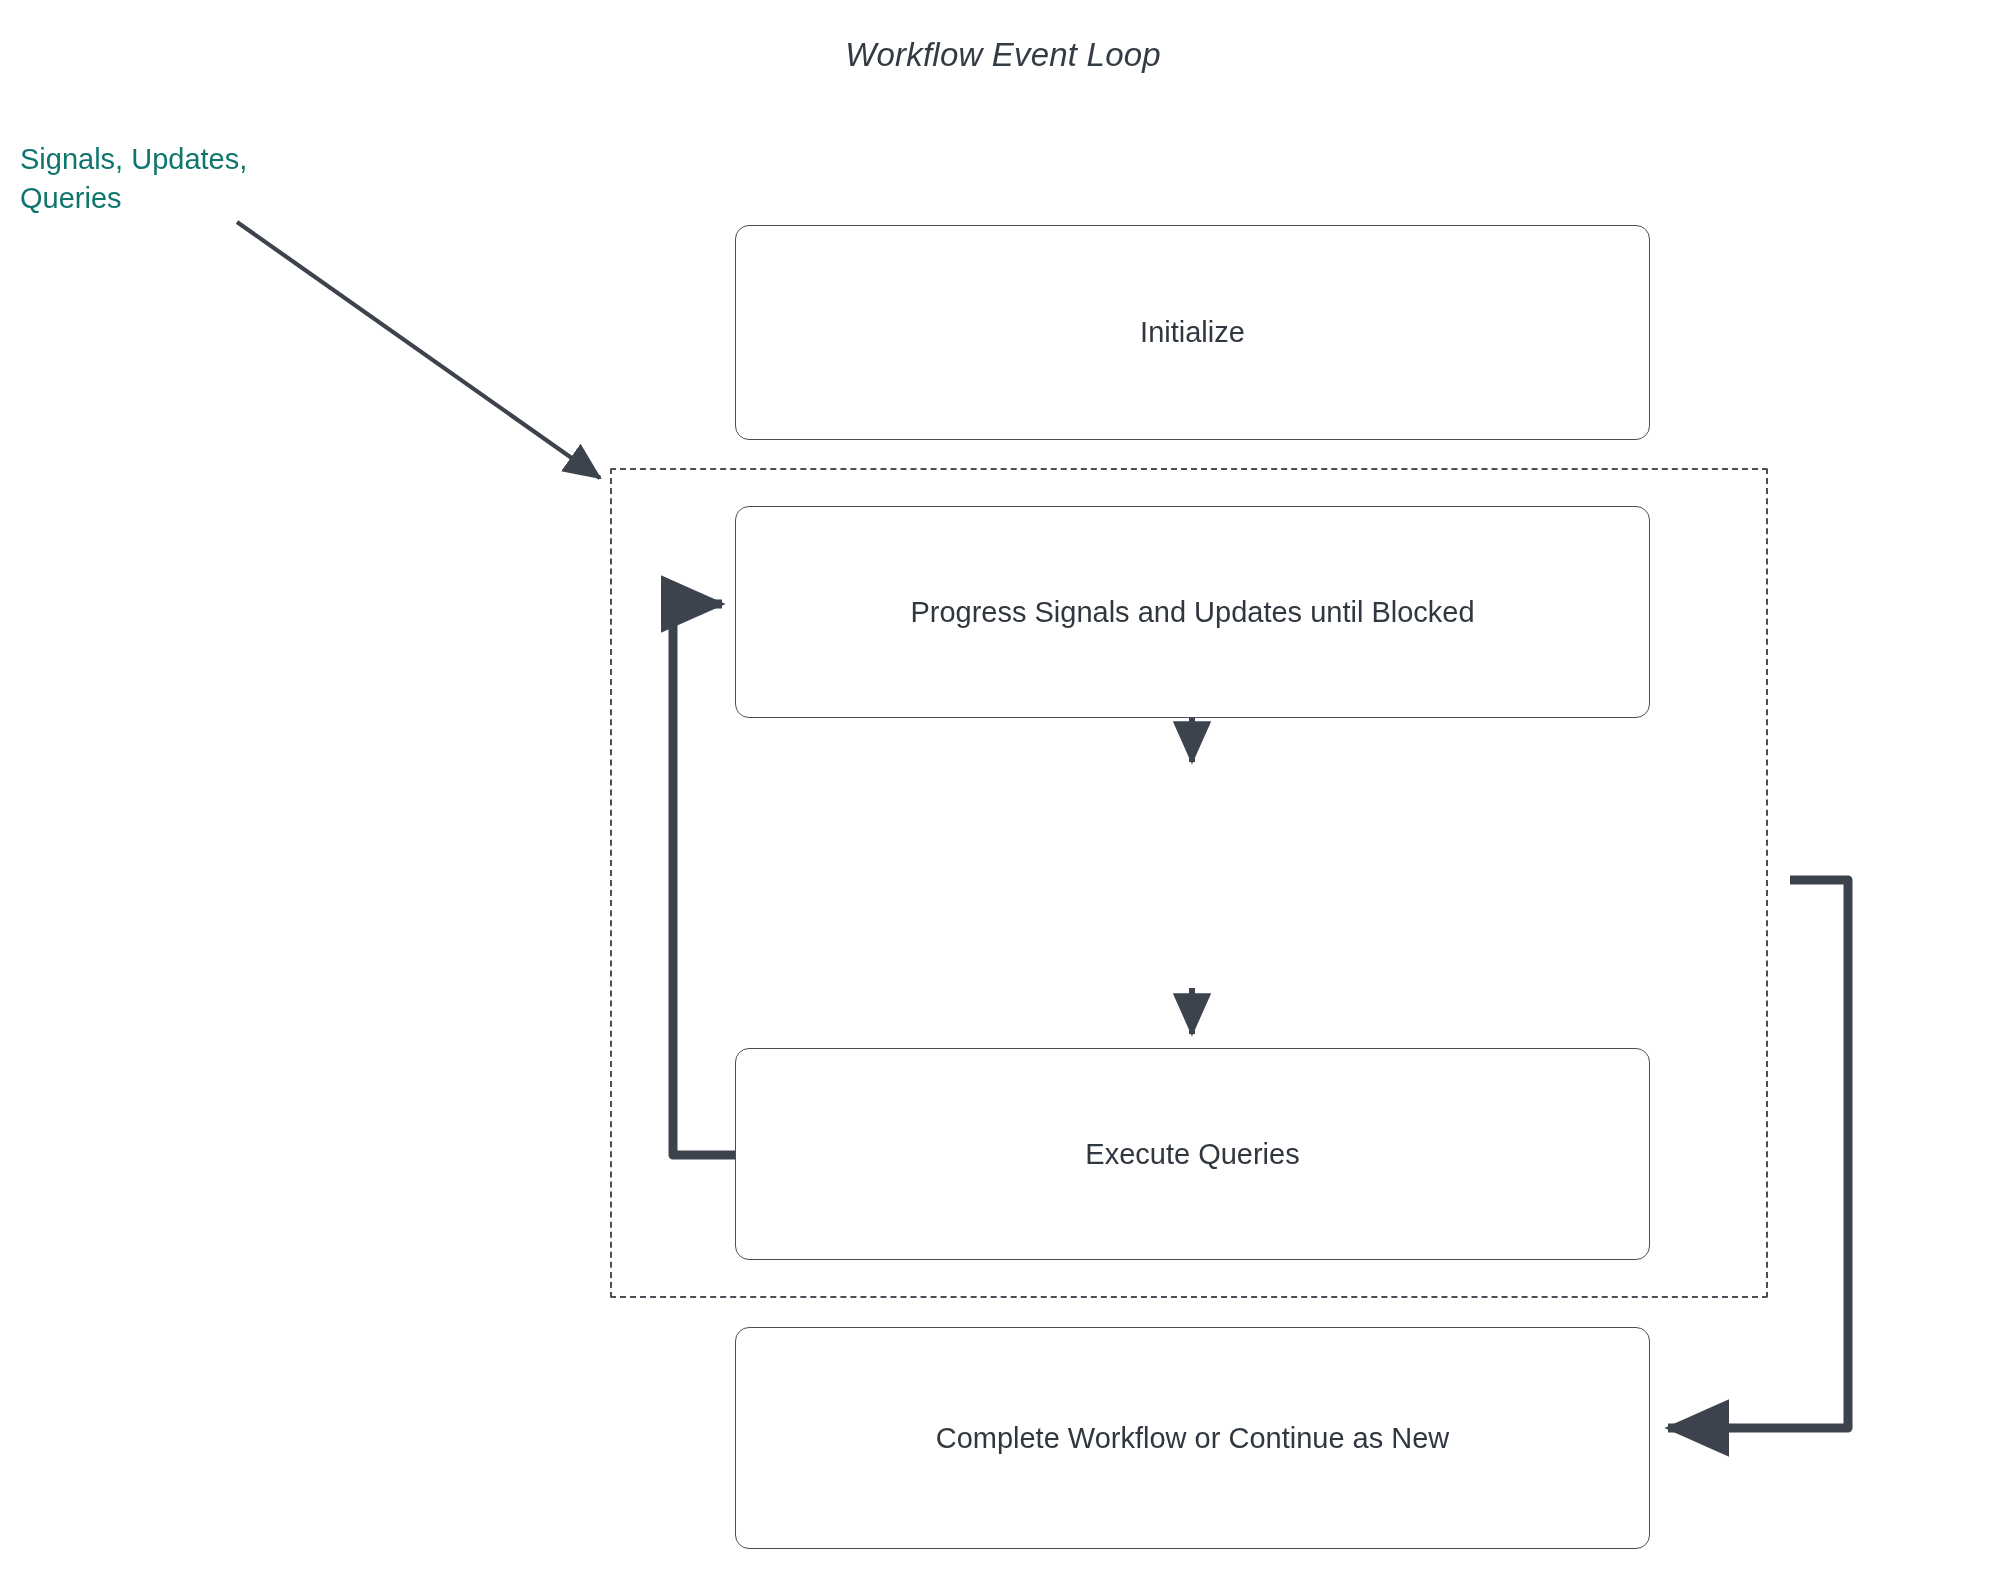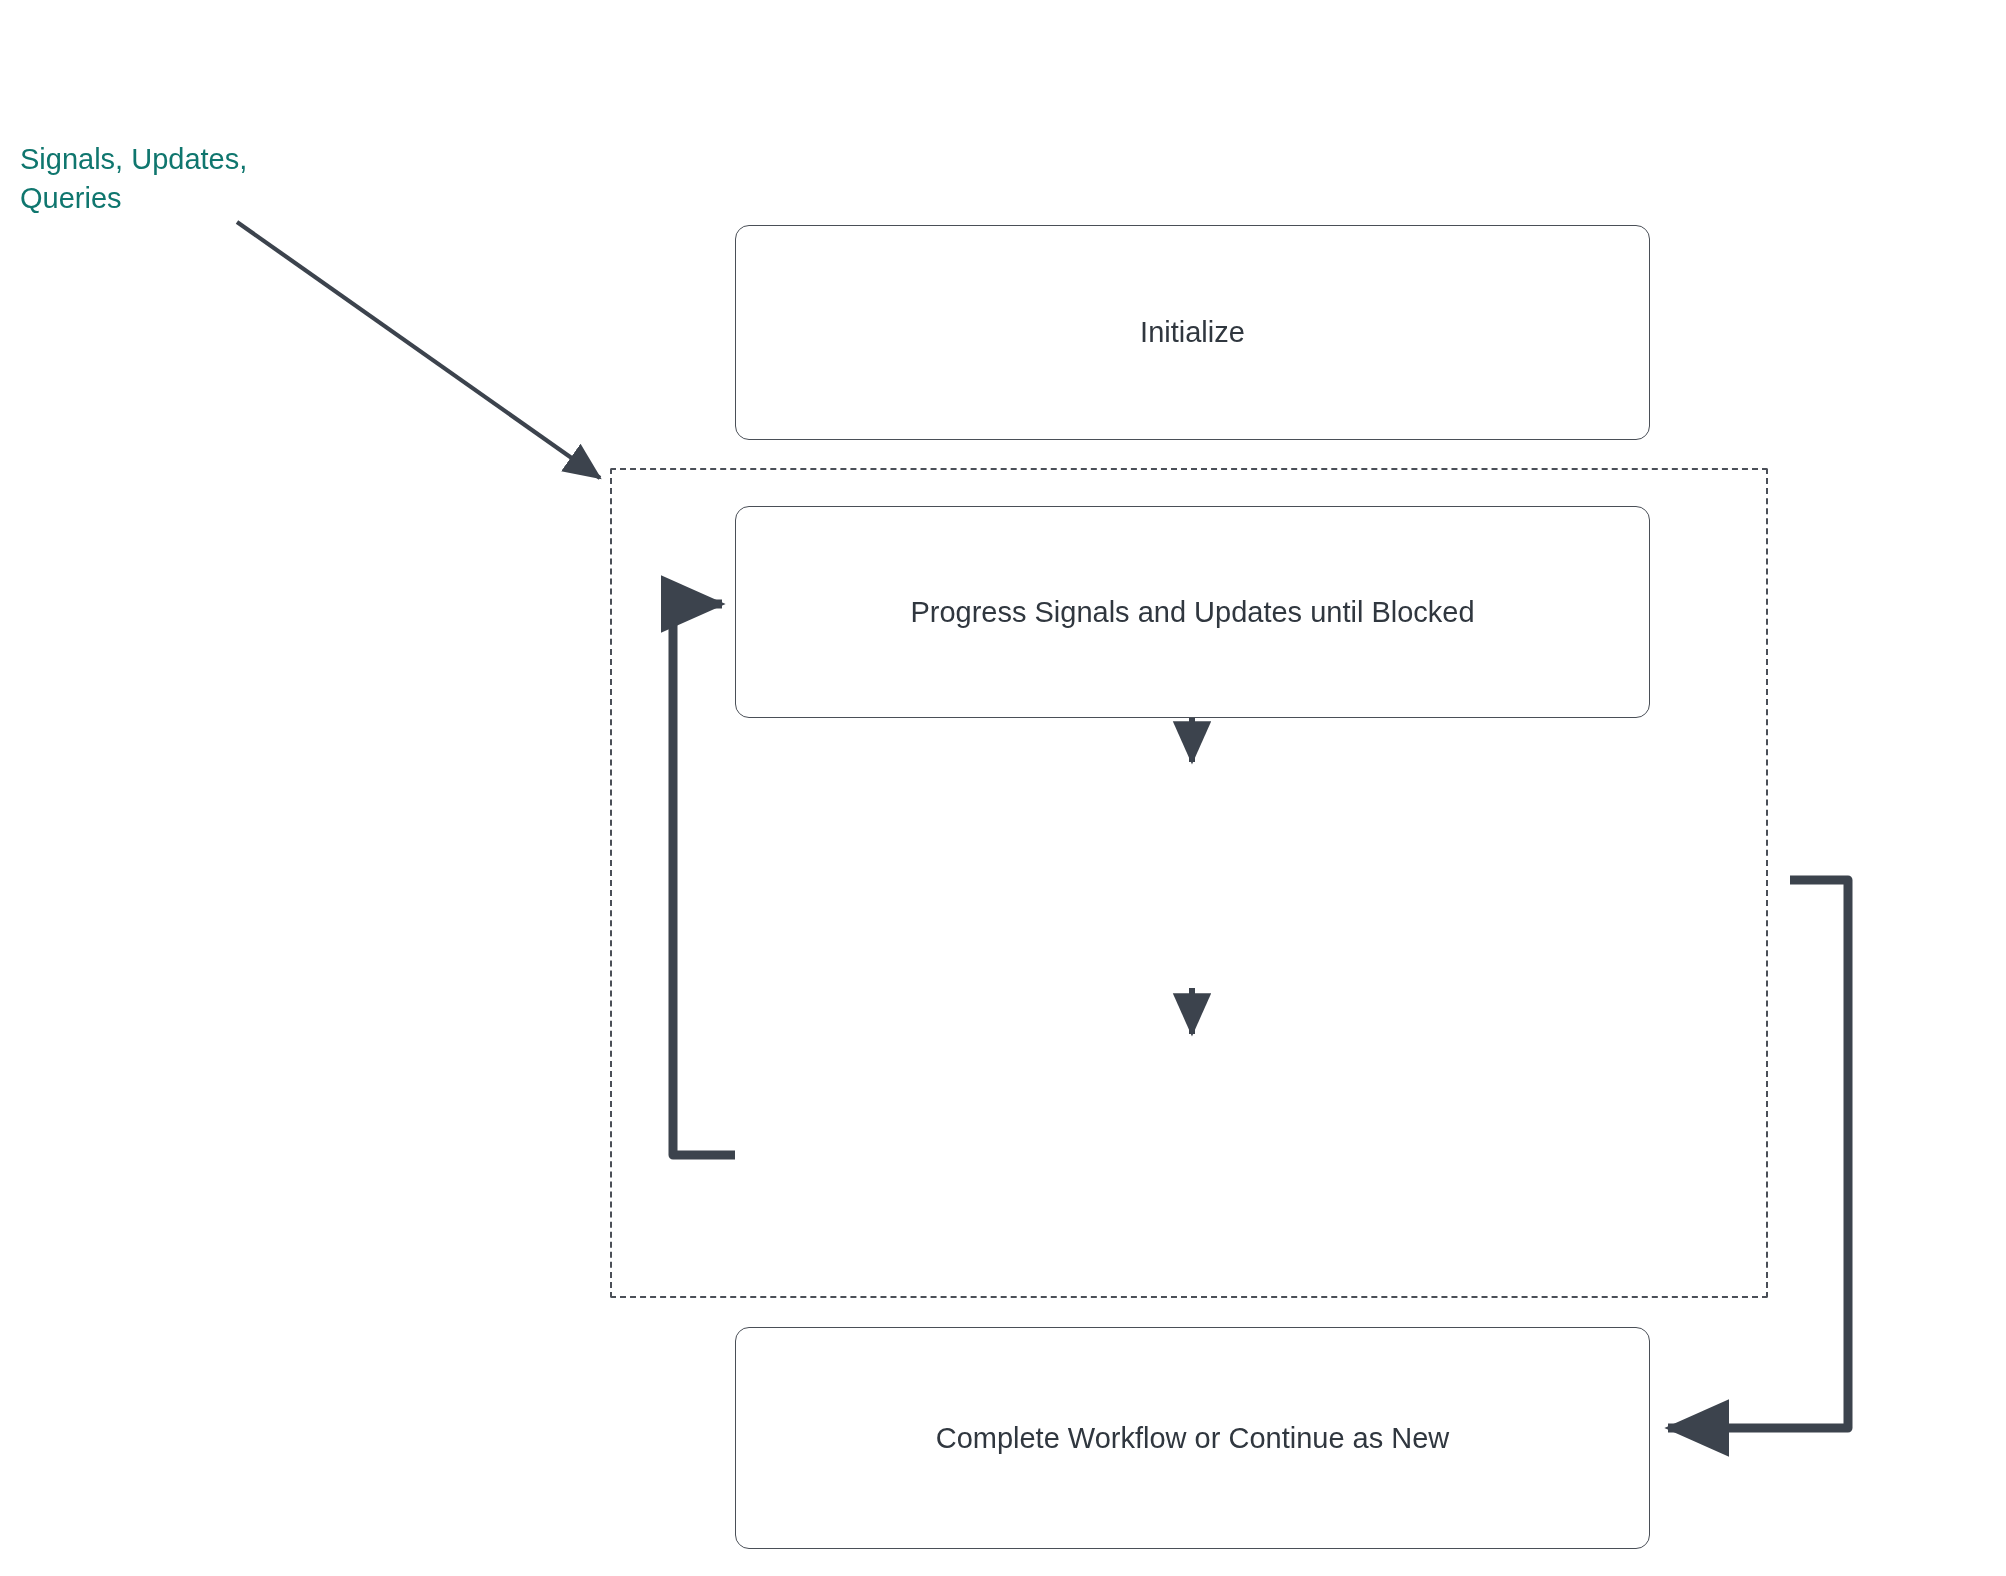--- a/index.html
+++ b/index.html
@@ -61,31 +61,33 @@
     width: 2006px;
     height: 1576px;
     pointer-events: none;
   }
 </style>
 </head>
 <body>
 
 <div id="canvas">
 
+  <div id="title">Workflow Event Loop</div>
 
   <div class="ext-label" style="left:20px; top:140px; width:280px;">Signals, Updates,
 Queries</div>
 
   <div class="loop-box" style="left:610px; top:468px; width:1158px; height:830px;"></div>
 
   <div class="node" style="left:735px; top:225px; width:915px; height:215px;">Initialize</div>
 
   <div class="node" style="left:735px; top:506px; width:915px; height:212px;">Progress Signals and Updates until Blocked</div>
 
 
+  <div class="node" style="left:735px; top:1048px; width:915px; height:212px;">Execute Queries</div>
 
   <div class="node" style="left:735px; top:1312px; width:915px; height:222px;margin-top:15px;">Complete Workflow or Continue as New</div>
 
   <svg class="overlay" viewBox="0 0 2006 1576">
     <defs>
       <marker id="arrowThin" markerWidth="10" markerHeight="10" refX="8.5" refY="4" orient="auto" markerUnits="strokeWidth">
         <path d="M0,0 L9,4 L0,8 z" fill="#3c434d"></path>
       </marker>
       <marker id="arrowThick" markerWidth="8" markerHeight="8" refX="6.8" refY="3.2" orient="auto" markerUnits="strokeWidth">
         <path d="M0,0 L7.2,3.2 L0,6.4 z" fill="#3c434d"></path>

